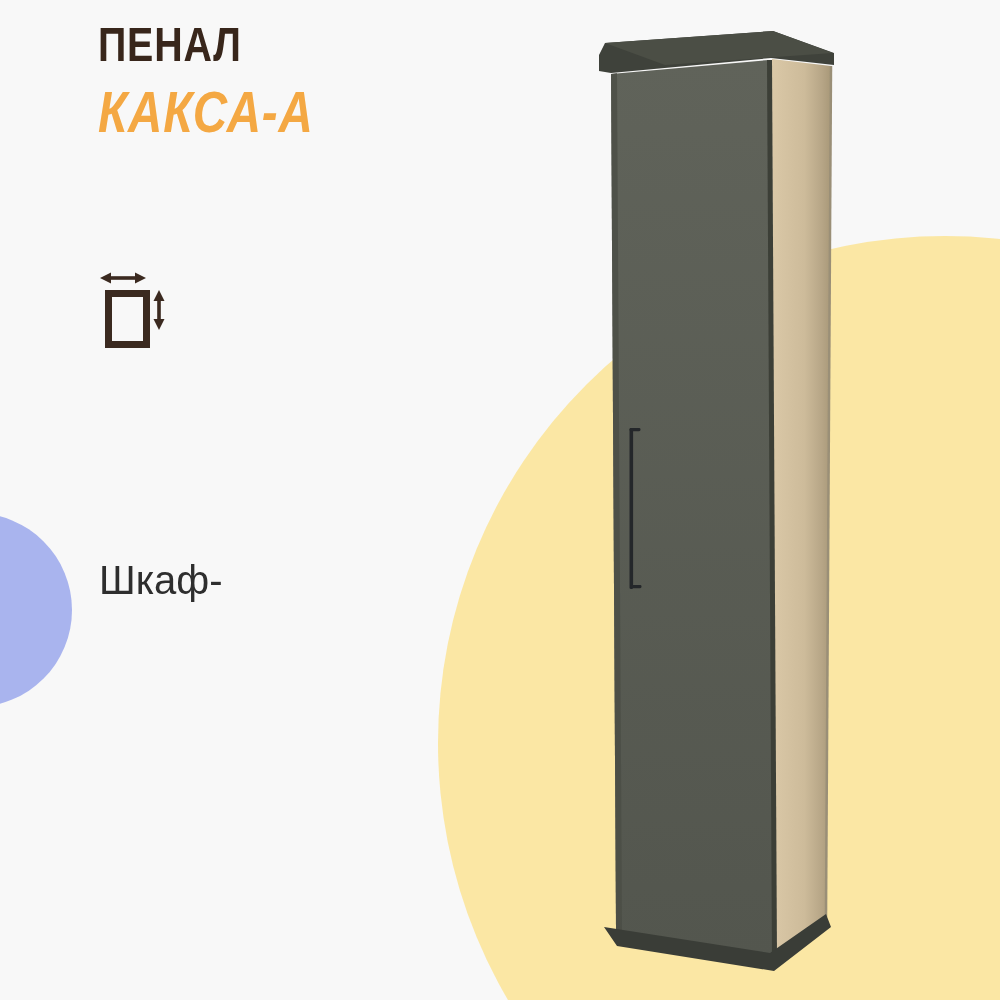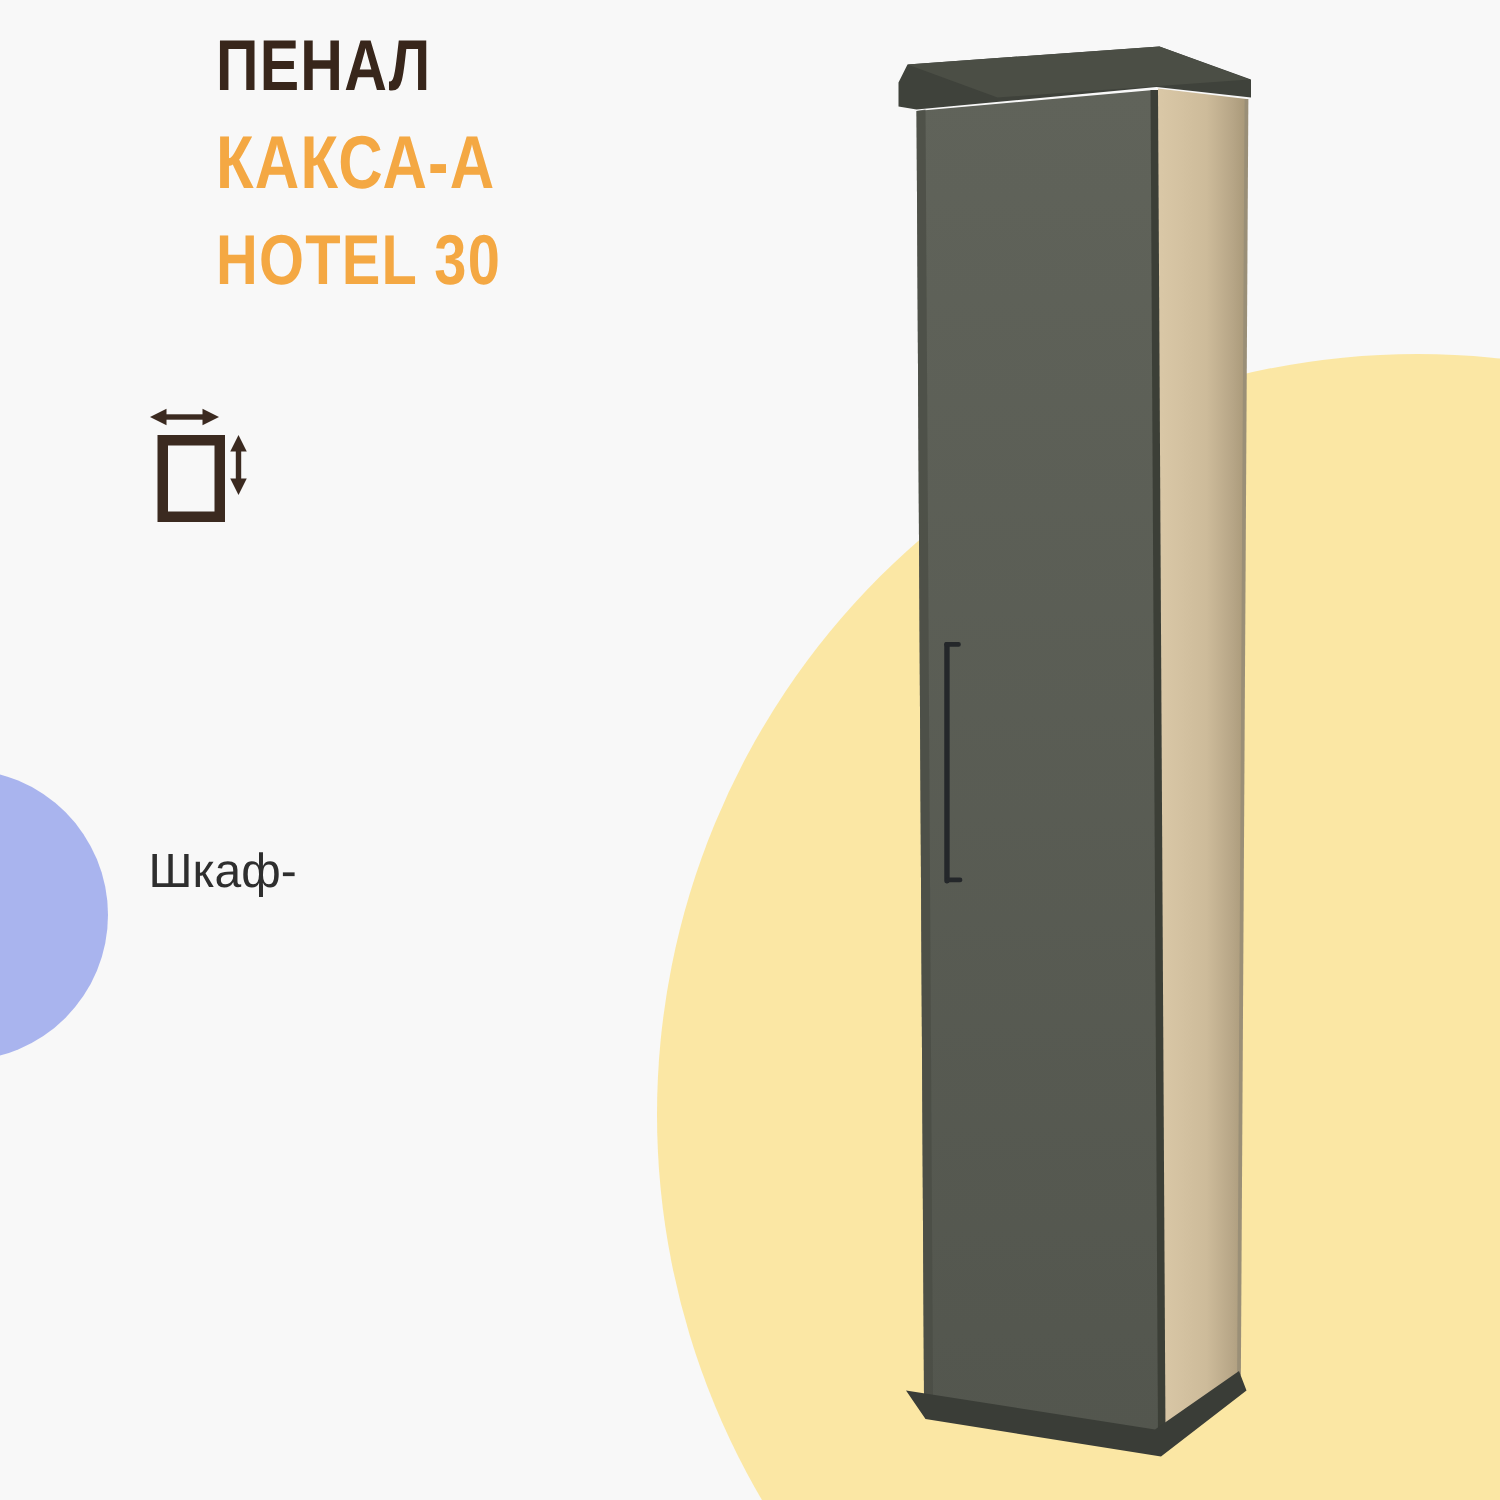--- a/index.html
+++ b/index.html
@@ -15,33 +15,32 @@
   .stage{
     position:relative;width:1000px;height:1000px;overflow:hidden;
     background:var(--background,#F8F8F8);
   }
   .abs{position:absolute;}
   .scene{position:absolute;left:0;top:0;width:1000px;height:1000px;display:block;}
   .heading{
     font-weight:700;
     line-height:1.05;
     white-space:nowrap;
-    margin-left:46px;
   }
   .squeeze{display:inline-block;transform:scaleX(0.82);transform-origin:0 50%;letter-spacing:1px;}
   .title{left:98px;top:20px;font-size:48px;color:var(--category-text,#38261B);}
-  .model1{left:98px;top:82px;font-size:50px;color:var(--accent-orange,#F4A843);}
+  .model1{left:98px;top:82px;font-size:58px;color:var(--accent-orange,#F4A843);font-style:italic;}
   .model2{left:98px;top:148px;font-size:47px;color:var(--accent-orange,#F4A843);}
   .dim-icon{left:100px;top:268px;width:70px;height:86px;}
   .dim-label{
     left:190px;top:301px;font-size:37px;font-weight:700;line-height:1;
     color:var(--dimensions-text,#3B3B3B);white-space:nowrap;letter-spacing:0.5px;
   }
   .desc{
-    left:99px;top:554px;font-size:32px;font-weight:400;line-height:52px;
+    left:99px;top:554px;font-size:40px;font-weight:400;line-height:52px;
     color:var(--description-text,#2E2E2E);white-space:nowrap;
   }
 </style>
 </head>
 <body>
 
 <div class="stage">
 
   <svg class="scene" viewBox="0 0 1000 1000" aria-hidden="true">
     <defs>
@@ -83,23 +82,20 @@
       </g>
     </g>
   </svg>
 
   <div class="abs heading title">
     <span class="squeeze">ПЕНАЛ</span>
   </div>
   <div class="abs heading model1">
     <span class="squeeze">КАКСА-А</span>
   </div>
-  <div class="abs heading model2">
-    <span class="squeeze">HOTEL 30</span>
-  </div>
 
   <svg class="abs dim-icon" viewBox="0 0 70 86" aria-hidden="true">
     <g style="fill:var(--icon-brown,#3B2A20);stroke:none">
 
       <rect x="9" y="8.2" width="28" height="3.6"></rect>
       <polygon points="0,10 11,4.5 11,15.5"></polygon>
       <polygon points="46,10 35,4.5 35,15.5"></polygon>
 
       <rect x="57.2" y="31" width="3.6" height="22"></rect>
       <polygon points="59,22 53.5,33 64.5,33"></polygon>

